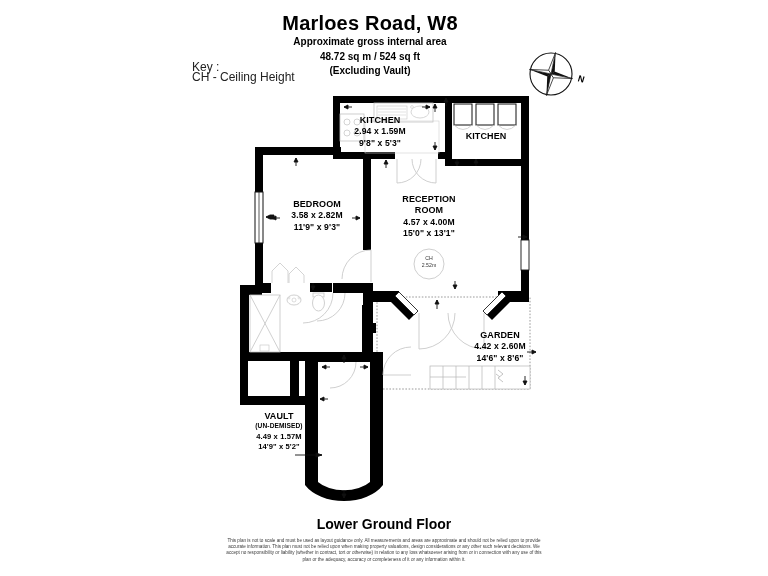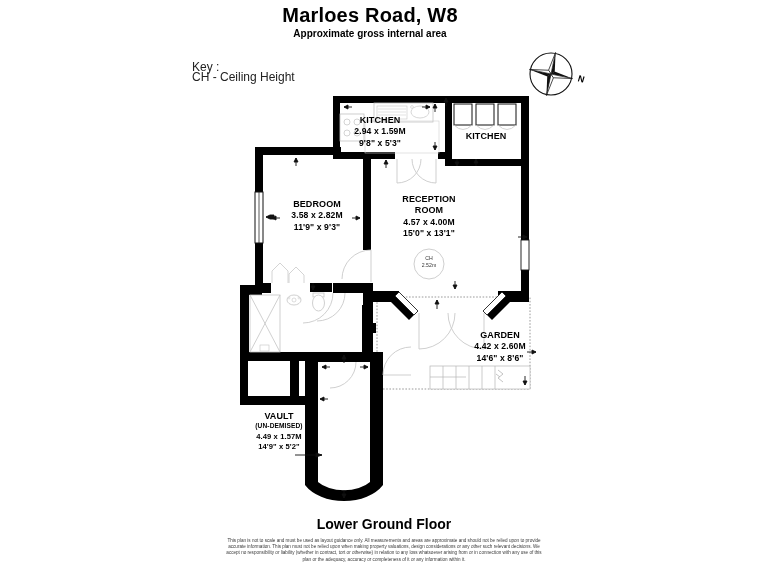--- a/index.html
+++ b/index.html
@@ -2,21 +2,21 @@
 <html><head>
 <meta charset="utf-8">
 <style>
   html,body{margin:0;padding:0;background:#ffffff;}
   body{
     width:768px;height:576px;position:relative;overflow:hidden;
     font-family:"Liberation Sans","DejaVu Sans",sans-serif;
     color:#000;
   }
   
-  #header{position:absolute;left:0;top:0;width:740px;text-align:center;}
+  #header{position:absolute;left:0;top:8px;width:740px;text-align:center;}
   #title{font-size:20px;font-weight:bold;letter-spacing:.2px;margin-top:4px;}
   .sub{font-size:10px;font-weight:bold;line-height:14.5px;}
   
   #key{position:absolute;left:192px;top:62px;font-size:12px;line-height:10px;color:#222;}
   
   #compass{position:absolute;left:526px;top:48px;width:58px;height:52px;}
   #compass .n-letter{position:absolute;right:0px;top:26px;font-size:9px;font-weight:bold;
      transform:rotate(16deg);}
   
   #plan{position:absolute;left:0;top:0;width:768px;height:576px;pointer-events:none;}
@@ -31,20 +31,22 @@
      font-size:14px;font-weight:bold;}
   #disclaimer{position:absolute;left:224px;top:538px;width:320px;text-align:center;
      font-size:4.6px;line-height:6.2px;color:#3a3a3a;}
 </style>
 </head>
 <body>
 
 <div id="header">
   <div id="title">Marloes Road, W8</div>
   <div class="sub">Approximate gross internal area</div>
+  <div class="sub">48.72 sq m / 524 sq ft</div>
+  <div class="sub">(Excluding Vault)</div>
 </div>
 
 <div id="key">
   <div>Key :</div>
   <div>CH - Ceiling Height</div>
 </div>
 
 <div id="compass">
   <svg width="58" height="52" viewBox="0 0 58 52">
     <circle cx="25" cy="26" r="21" fill="#fff" stroke="#111" stroke-width="1.1"></circle>

